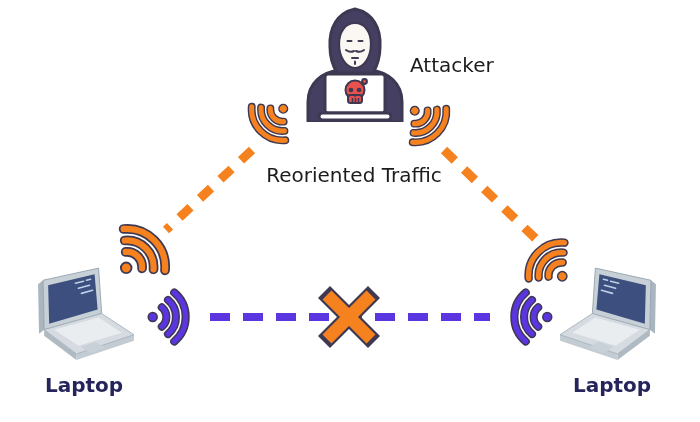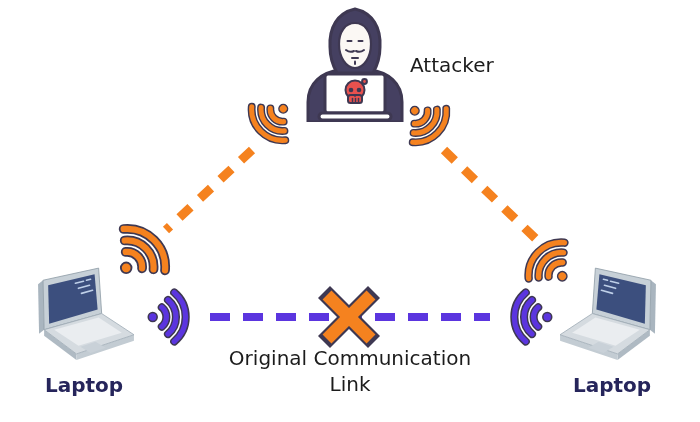--- a/index.html
+++ b/index.html
@@ -127,16 +127,16 @@
     </svg>
 
   <svg class="abs" viewBox="0 0 105 105" style="left:32px;top:256px;width:106px;height:106px">
       <use href="#laptop-sym"></use>
     </svg>
   <svg class="abs mirror" viewBox="0 0 105 105" style="left:556px;top:256px;width:106px;height:106px">
       <use href="#laptop-sym"></use>
     </svg>
 
   <div class="lbl" style="left:410px;top:52px;width:100px;text-align:left">Attacker</div>
-  <div class="lbl" style="left:220px;top:345px;width:260px">Original Communication Link</div>
+  <div class="lbl" style="left:259px;top:162px;width:190px">Reoriented Traffic</div>
   <div class="lbl lbl-navy" style="left:24px;top:372px;width:120px">Laptop</div>
   <div class="lbl lbl-navy" style="left:552px;top:372px;width:120px">Laptop</div>
 </div>
 
 </body></html>

